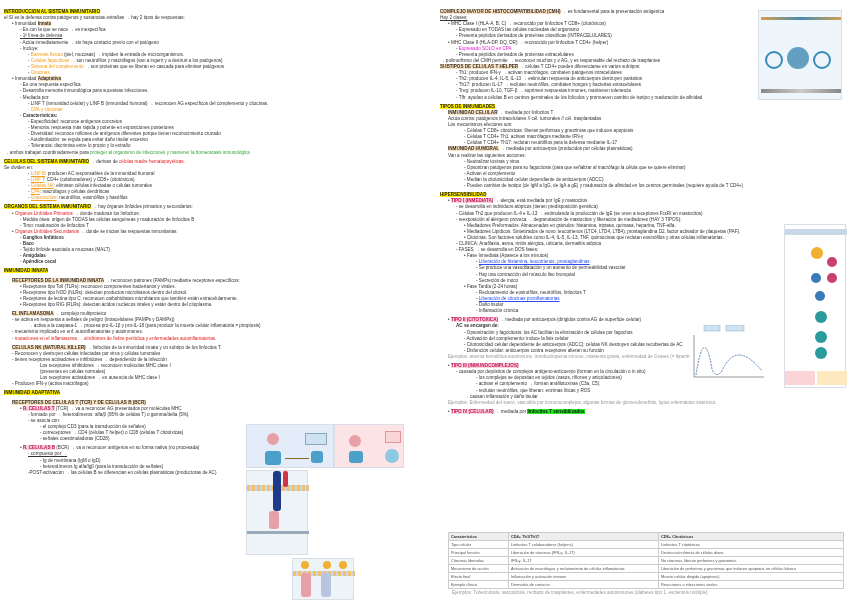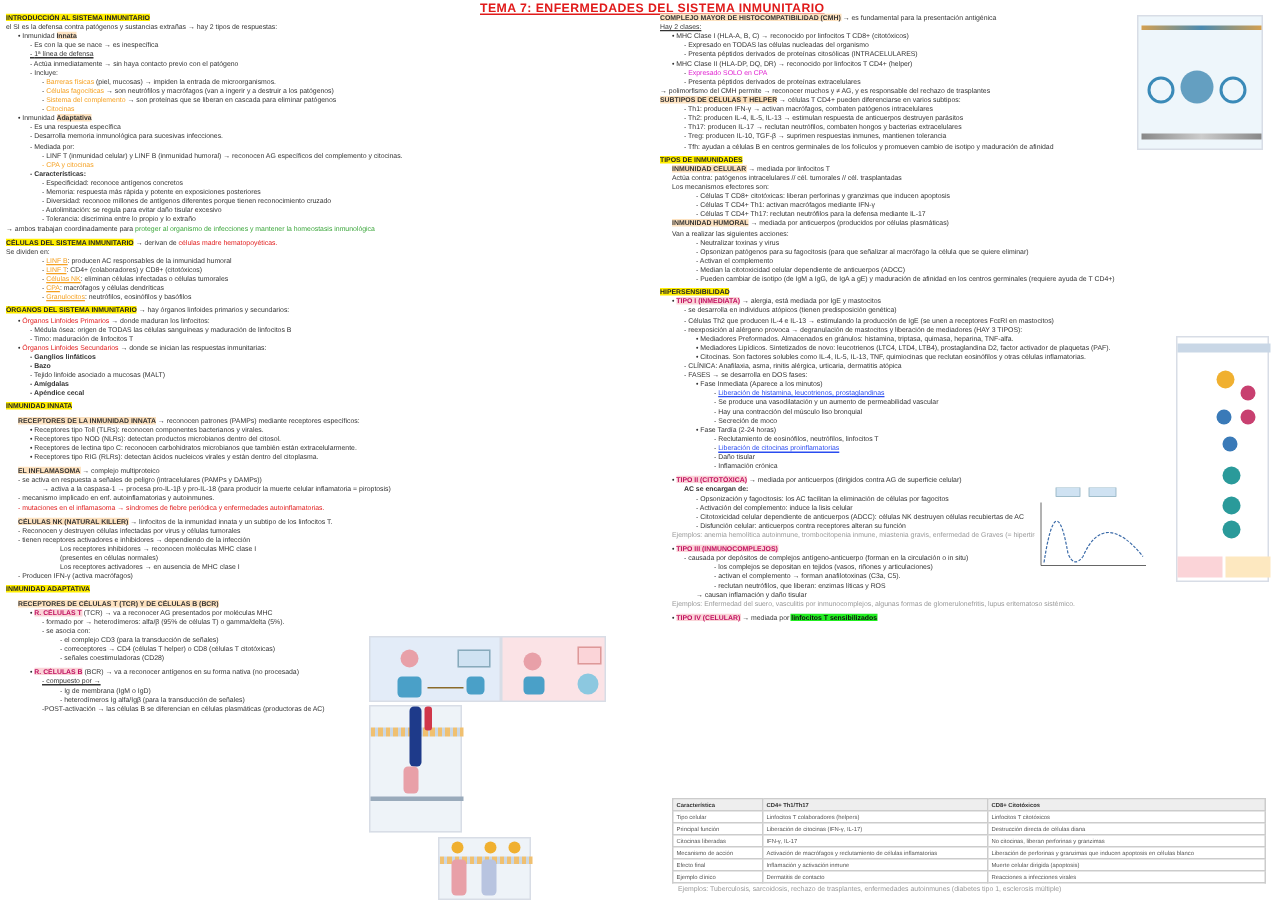--- a/index.html
+++ b/index.html
@@ -38,21 +38,20 @@
 table.t4{position:absolute;left:448px;top:532px;width:396px;border-collapse:collapse;font-size:3.9px}
 table.t4 td{border:1px solid #ccc;padding:0 2px;height:8px;white-space:nowrap;overflow:hidden;color:#555}
 table.t4 tr:first-child td{background:#eee;font-weight:bold;color:#333}
 table.t4 td:first-child{width:60px}
 table.t4 td:nth-child(2){width:150px}
 </style>
 </head>
 <body>
 
 <div class="page">
-  <div class="title">TEMA 7: ENFERMEDADES DEL SISTEMA INMUNITARIO</div>
 
   <div class="col left">
     <div class="ln"><span class="hl-y">INTRODUCCIÓN AL SISTEMA INMUNITARIO</span></div>
     <div class="ln">el SI es la defensa contra patógenos y sustancias extrañas → hay 2 tipos de respuestas:</div>
     <div class="ln l1">• <span>Inmunidad </span><span class="hl-o">Innata</span></div>
     <div class="ln l2">- <span>Es con la que se nace → es inespecífica</span></div>
     <div class="ln l2 u">- <span>1ª línea de defensa</span></div>
     <div class="ln l2">- <span>Actúa inmediatamente → sin haya contacto previo con el patógeno</span></div>
     <div class="ln l2">- <span>Incluye:</span></div>
     <div class="ln l3">- <span class="orange">Barreras físicas</span><span> (piel, mucosas) → impiden la entrada de microorganismos.</span></div>

